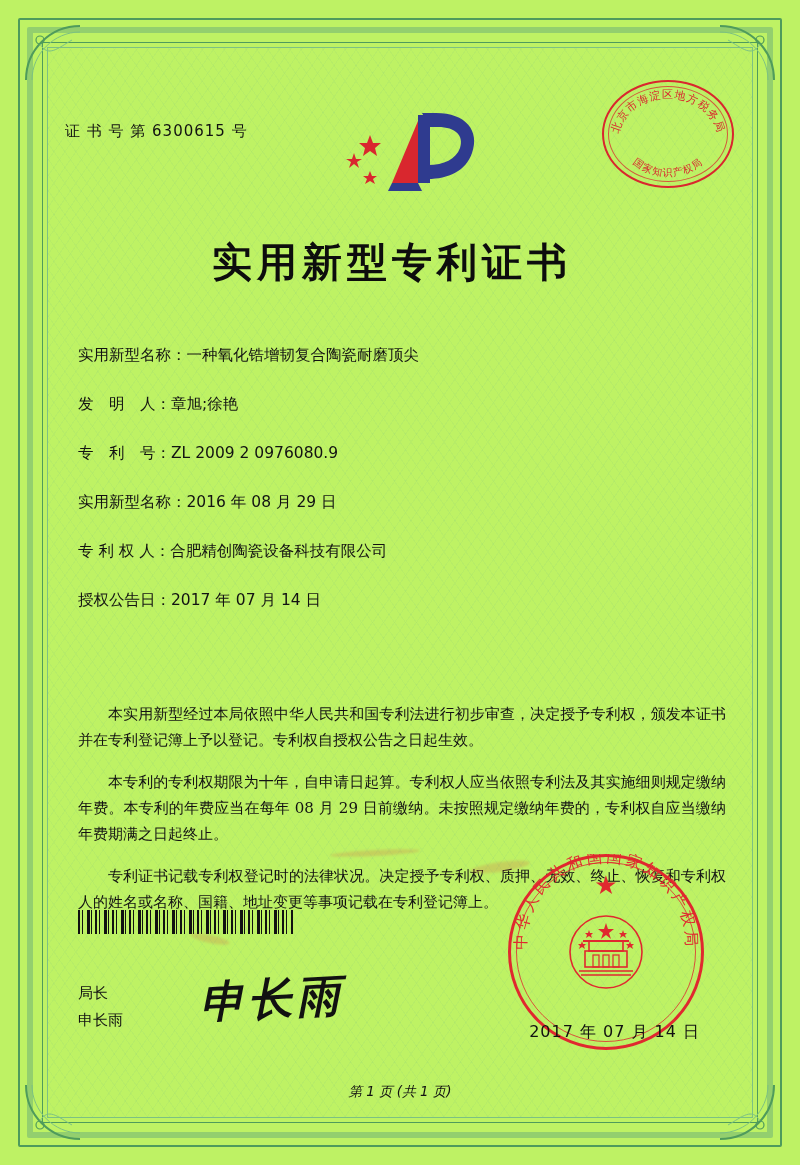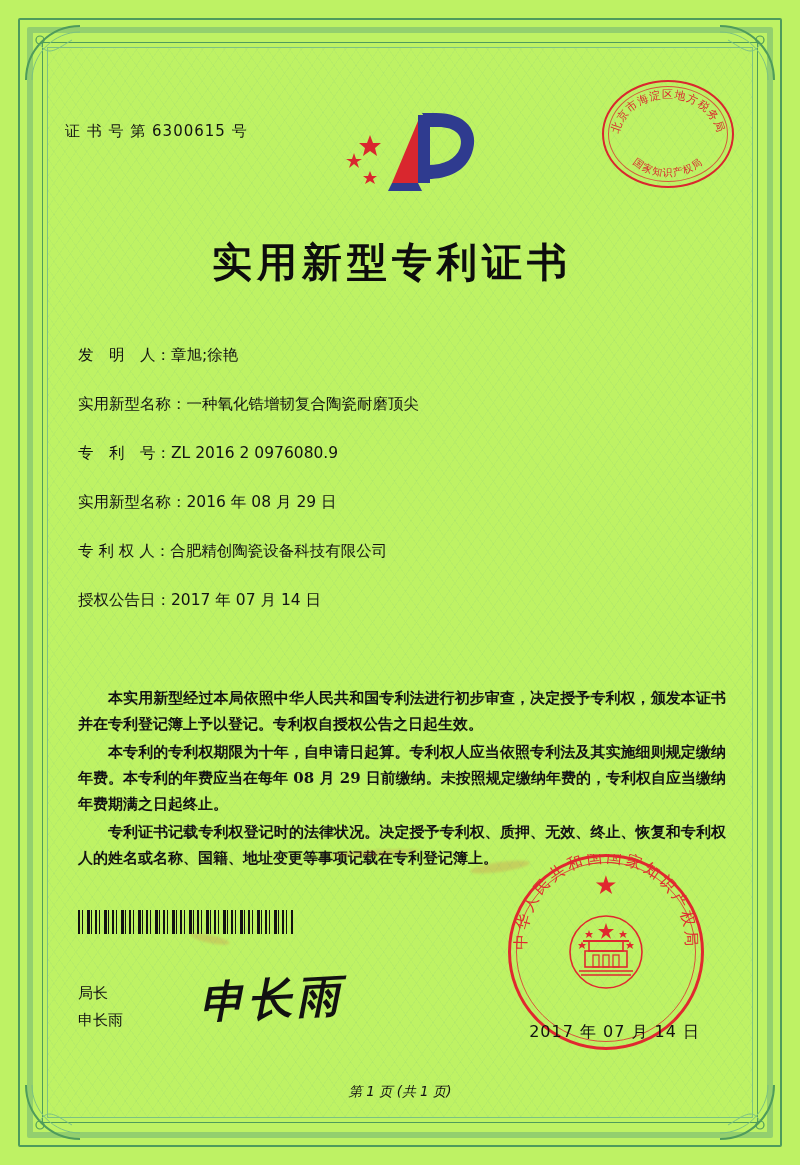--- a/index.html
+++ b/index.html
@@ -167,23 +167,22 @@
     left: 18px;
     right: 14px;
     top: 625px;
     font-size: 15px;
     line-height: 26px;
     color: #121212;
     text-align: justify;
     font-family: "DejaVu Serif", "Liberation Serif", serif;
   }
   .paras p {
-    margin: 0 0 2px 0;
+    margin: 16px 0 2px 0;
     text-indent: 2em;
-    font-weight: bold;
   }
 
   
   .barcode {
     position: absolute;
     left: 18px;
     top: 850px;
     width: 215px;
     height: 24px;
     background-image: repeating-linear-gradient(
@@ -363,27 +362,27 @@
         <text font-size="10" fill="#d9272e" letter-spacing="1" font-family="'DejaVu Sans',sans-serif">
           <textPath href="#arcBot" startOffset="50%" text-anchor="middle">国家知识产权局</textPath>
         </text>
       </svg>
     </div>
 
     <div class="title">实用新型专利证书</div>
 
     <div class="fields">
       <div class="field">
+        <span class="lbl">实用新型名称：</span><span class="val">一种氧化锆增韧复合陶瓷耐磨顶尖</span>
+      </div>
+      <div class="field">
         <span class="lbl">发　明　人：</span><span class="val">章旭;徐艳</span>
       </div>
       <div class="field">
-        <span class="lbl">实用新型名称：</span><span class="val">一种氧化锆增韧复合陶瓷耐磨顶尖</span>
-      </div>
-      <div class="field">
-        <span class="lbl">专　利　号：</span><span class="val">ZL 2016 2 0976080.9</span>
+        <span class="lbl">专　利　号：</span><span class="val">ZL 2009 2 0976080.9</span>
       </div>
       <div class="field">
         <span class="lbl">实用新型名称：</span><span class="val">2016 年 08 月 29 日</span>
       </div>
       <div class="field">
         <span class="lbl">专 利 权 人：</span><span class="val">合肥精创陶瓷设备科技有限公司</span>
       </div>
       <div class="field">
         <span class="lbl">授权公告日：</span><span class="val">2017 年 07 月 14 日</span>
       </div>

